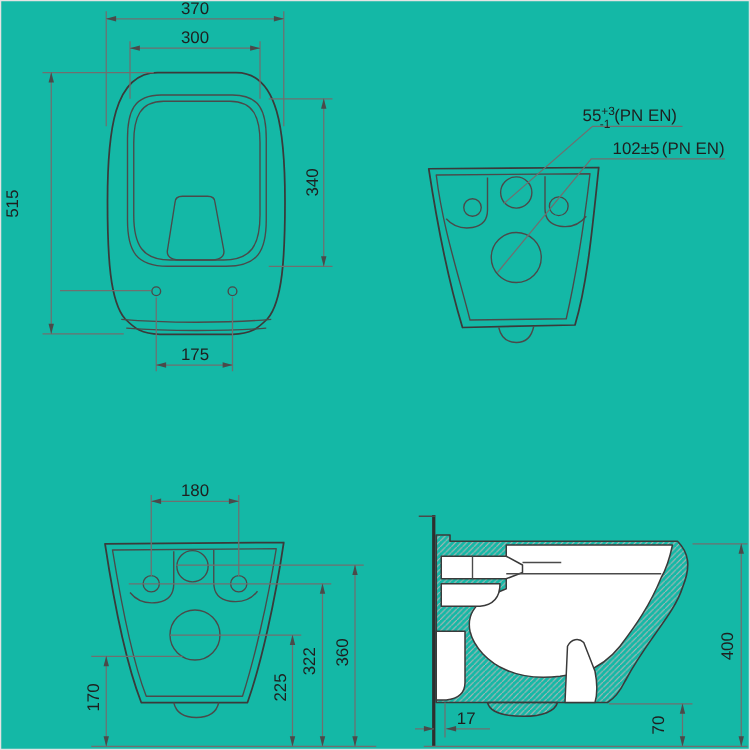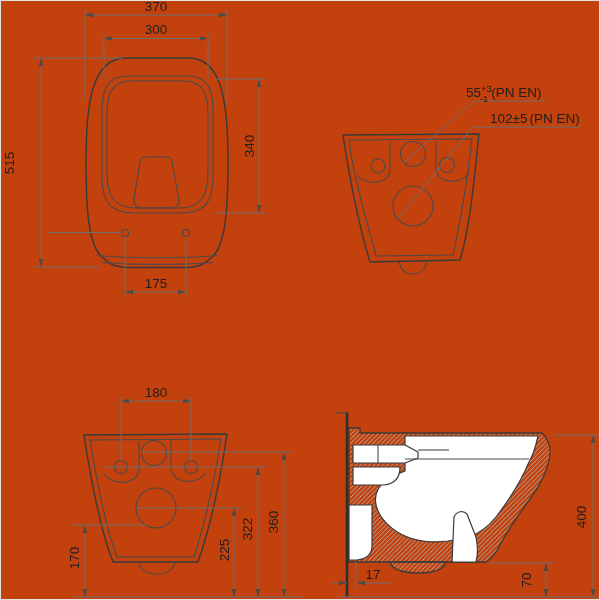--- a/index.html
+++ b/index.html
@@ -1,18 +1,18 @@
 <!DOCTYPE html>
 <html><head>
 <meta charset="utf-8">
 <style>
   html,body{margin:0;padding:0;background:#fff;}
   #stage{
     position:relative;width:598px;height:598px;margin:0;
-    background:#c2410c;border:1px solid #e4e4e4;
+    background:#14b8a6;border:1px solid #e4e4e4;
     font-family:"Liberation Sans", sans-serif;
   }
   svg{display:block}
   text{fill:#1f1f1f;font-family:"Liberation Sans", sans-serif;font-size:13.5px;}
   .dim-label{font-size:13.5px;}
   .outline{fill:none;stroke:#3a3a3a;stroke-width:1.4;stroke-linejoin:round;stroke-linecap:round;}
   .outline-thin{fill:none;stroke:#4a4a4a;stroke-width:1.1;stroke-linejoin:round;}
   .dim{stroke:#6f6f6f;stroke-width:1;fill:none;}
   .white{fill:#ffffff;stroke:#3a3a3a;stroke-width:1.2;stroke-linejoin:round;}
   .hatched{stroke:#3a3a3a;stroke-width:1.3;stroke-linejoin:round;}

